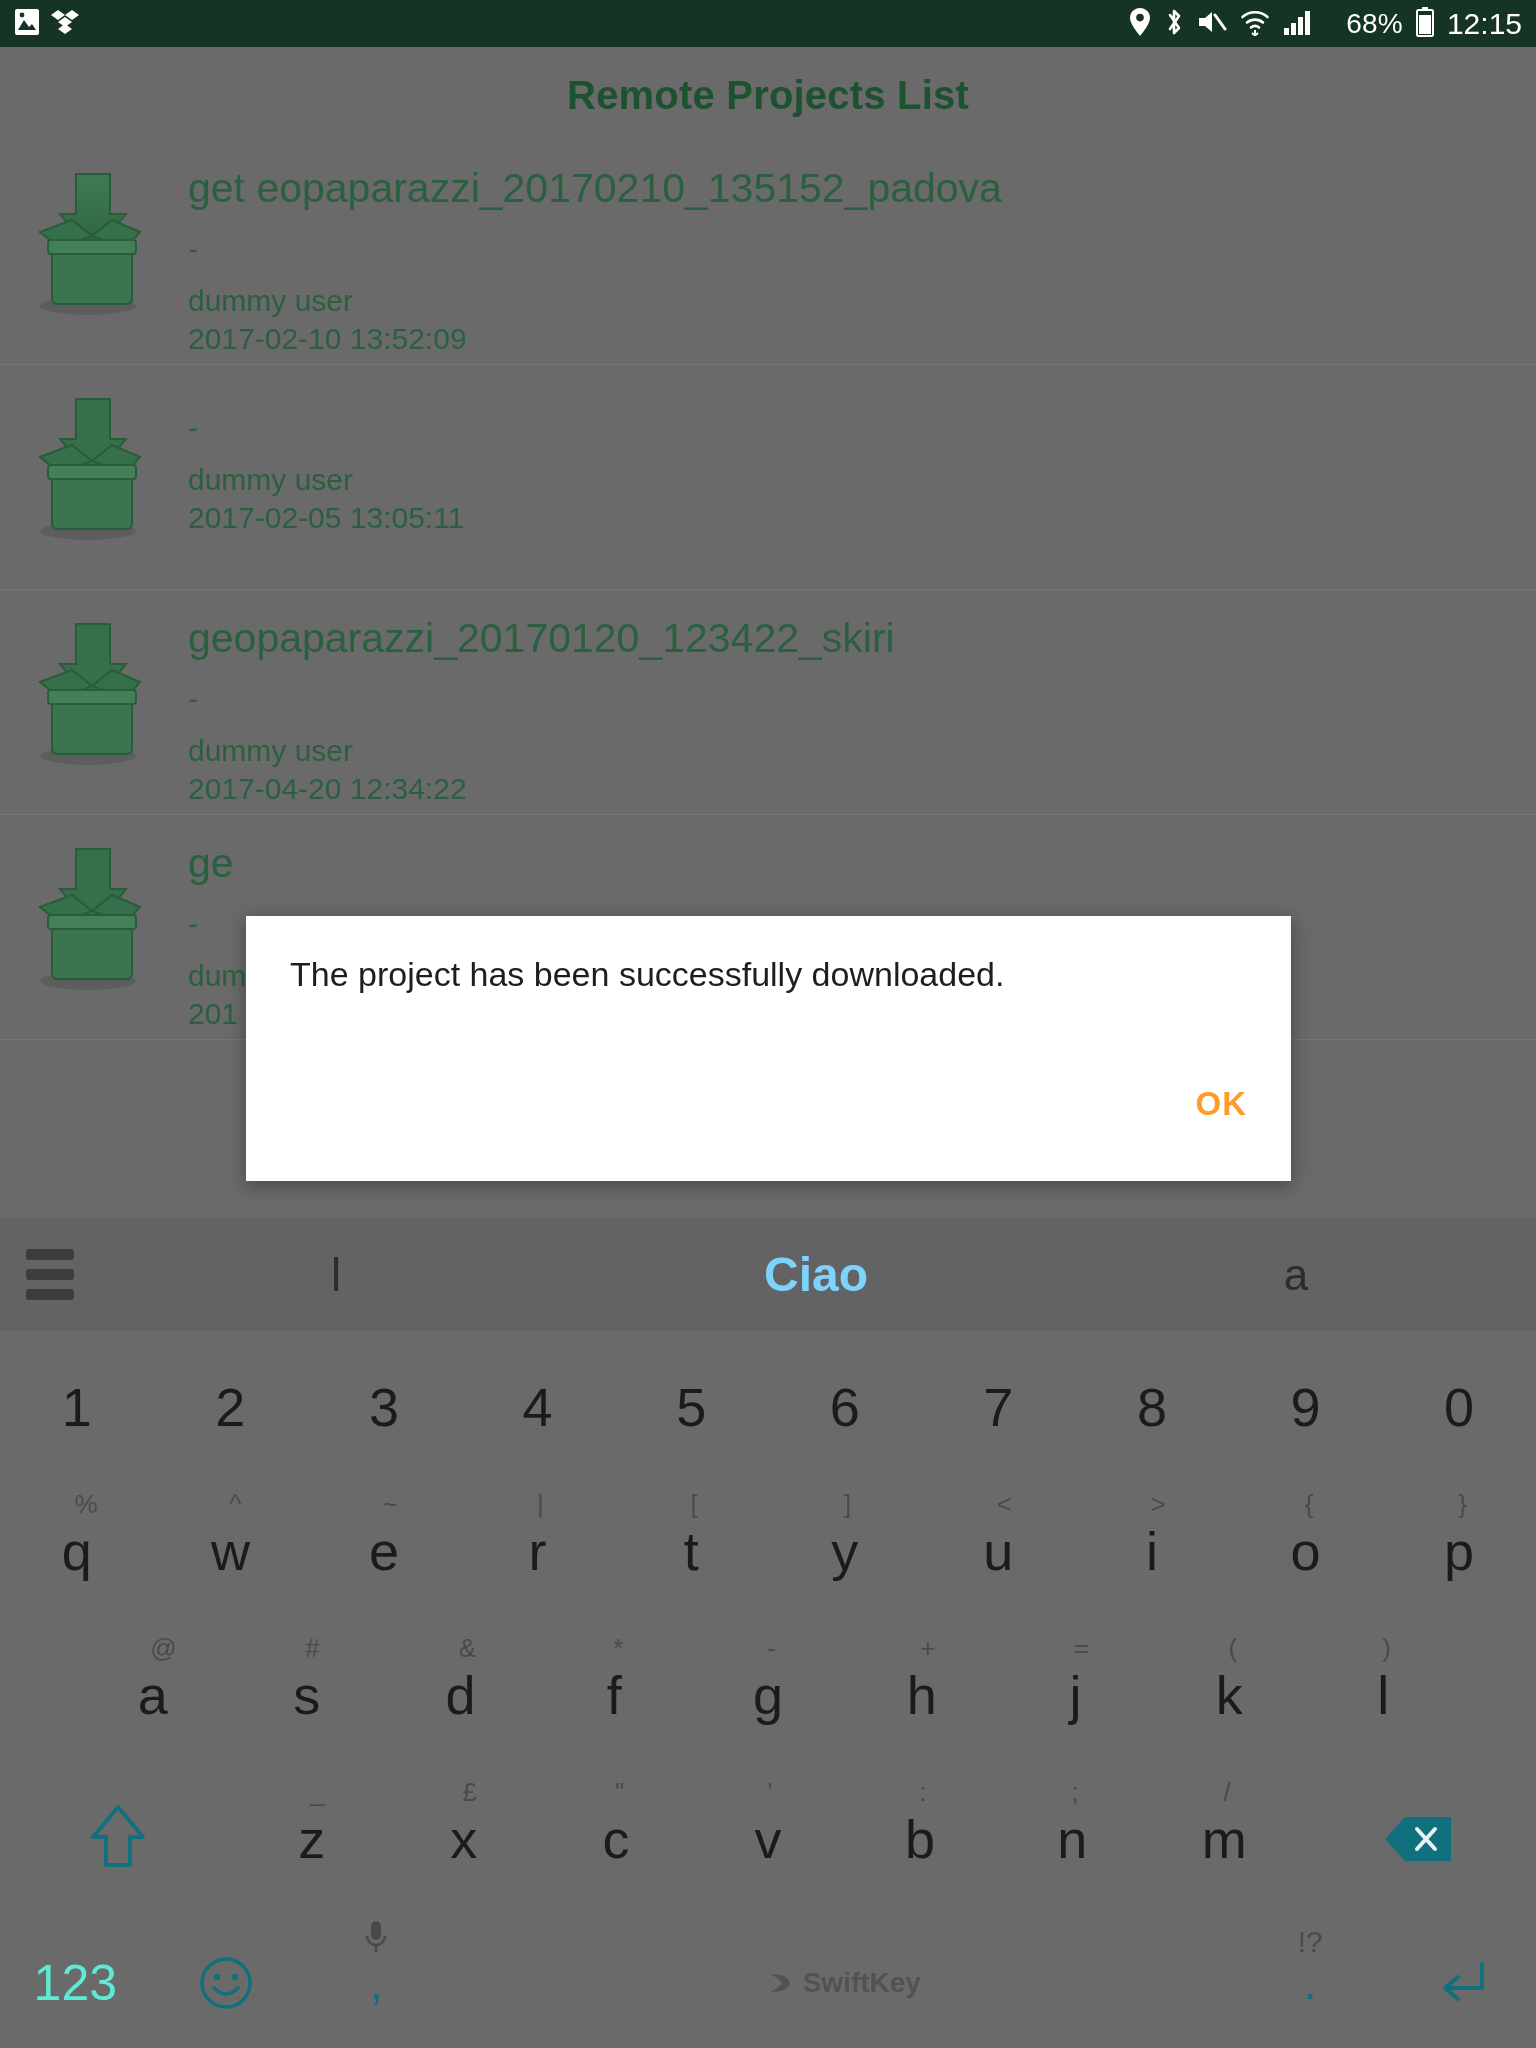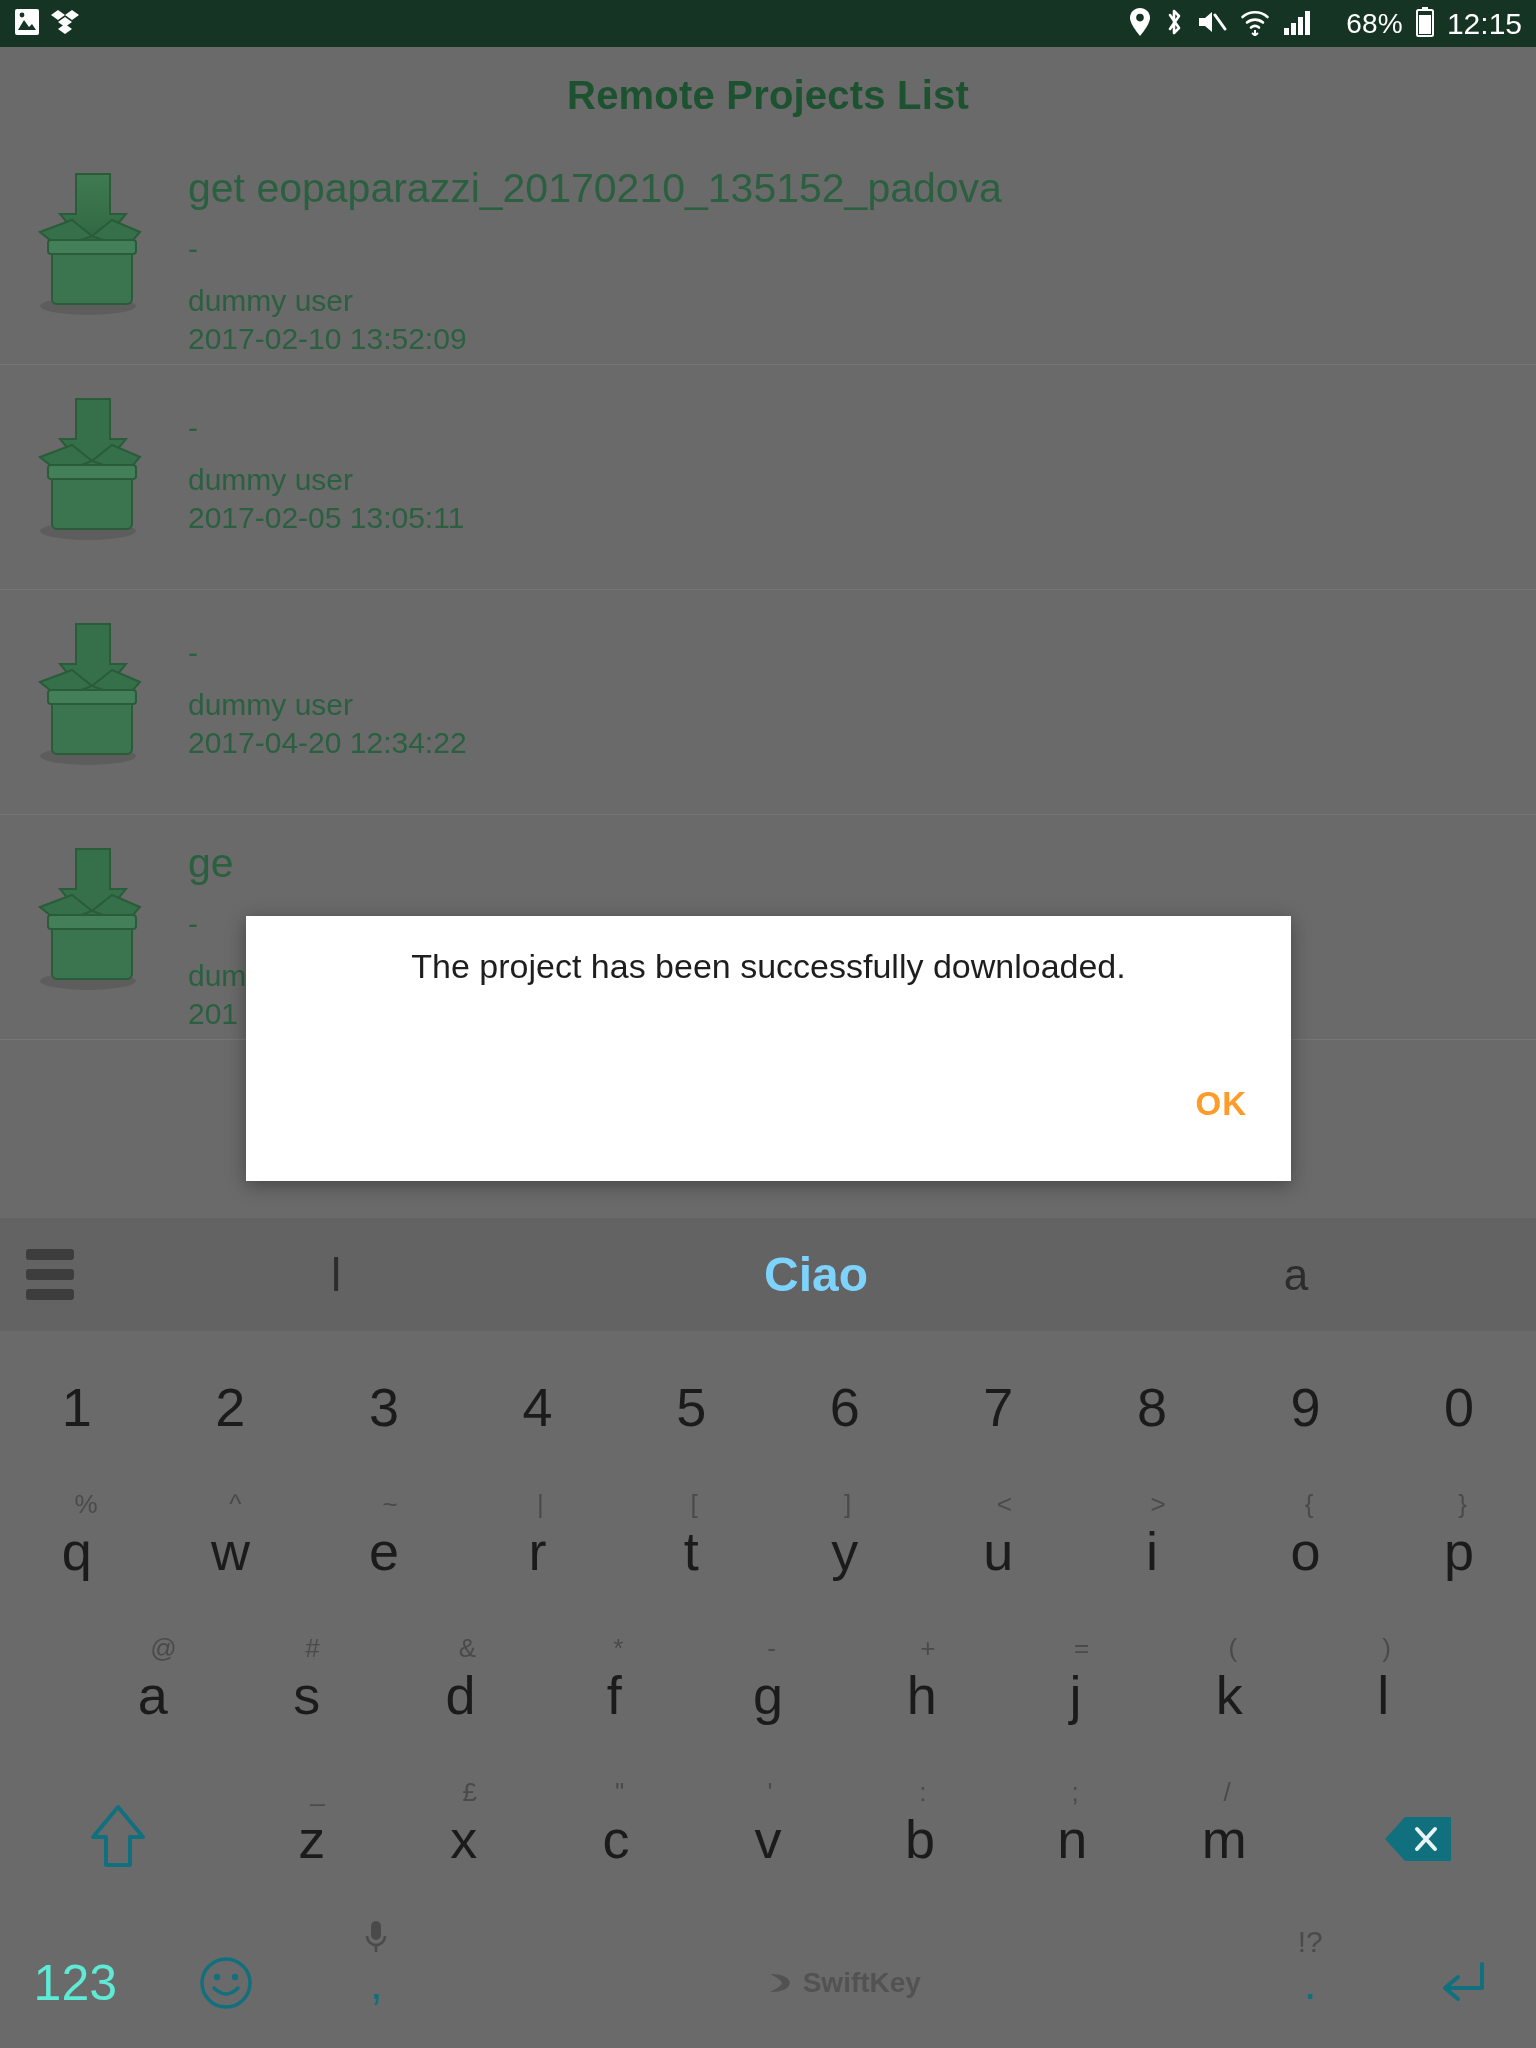--- a/index.html
+++ b/index.html
@@ -60,21 +60,21 @@
   .row-title { color:#2a6040; font-size:41px; line-height:1.12; }
   .row-desc { color:#2a6040; font-size:30px; margin-top:22px; line-height:1; }
   .row-user { color:#2a6040; font-size:30px; margin-top:22px; line-height:1; }
   .row-date { color:#2a6040; font-size:30px; margin-top:8px; line-height:1; }
   .dialog {
     position:absolute; left:246px; top:916px; width:1045px; height:265px;
     background:#ffffff; z-index:10;
     box-shadow:0 4px 18px rgba(0,0,0,0.35);
   }
   .dialog-msg {
-    color:#1e1e1e; font-size:34px; padding:28px 44px 0 44px; line-height:1.3;text-align:center;
+    color:#1e1e1e; font-size:34px; padding:36px 44px 0 44px; line-height:1.3;
   }
   .dialog-actions {
     position:absolute; right:44px; bottom:58px;
   }
   .dialog-ok {
     color:#ff9c29; font-size:33px; font-weight:bold; letter-spacing:1px;
     background:none; border:none; cursor:pointer;
     font-family:"Liberation Sans", sans-serif;
   }
 
@@ -248,20 +248,21 @@
           <svg width="126" height="170" viewBox="0 0 126 170">
             <ellipse cx="68" cy="152" rx="48" ry="9" fill="#000" opacity="0.12"></ellipse>
             <path d="M56 20 L90 20 L90 60 L106 60 L73 100 L40 60 L56 60 Z" fill="#36704a" stroke="#2a5c3a" stroke-width="2"></path>
             <path d="M20 78 L52 66 L72 82 L40 94 Z" fill="#35704a" stroke="#2a5c3a" stroke-width="2"></path>
             <path d="M120 78 L92 66 L72 82 L106 94 Z" fill="#35704a" stroke="#2a5c3a" stroke-width="2"></path>
             <rect x="32" y="94" width="80" height="56" rx="5" fill="#3a7550" stroke="#2a5c3a" stroke-width="2"></rect>
             <rect x="28" y="86" width="88" height="14" rx="3" fill="#43805a" stroke="#2a5c3a" stroke-width="2"></rect>
           </svg>
         </div>
         <div class="row-text">
+          <div class="row-title">geopaparazzi_20170120_123422_skiri</div>
           <div class="row-desc">-</div>
           <div class="row-user">dummy user</div>
           <div class="row-date">2017-04-20 12:34:22</div>
         </div>
       </div>
 
       <div class="row">
         <div class="row-icon">
           <svg width="126" height="170" viewBox="0 0 126 170">
             <ellipse cx="68" cy="152" rx="48" ry="9" fill="#000" opacity="0.12"></ellipse>

